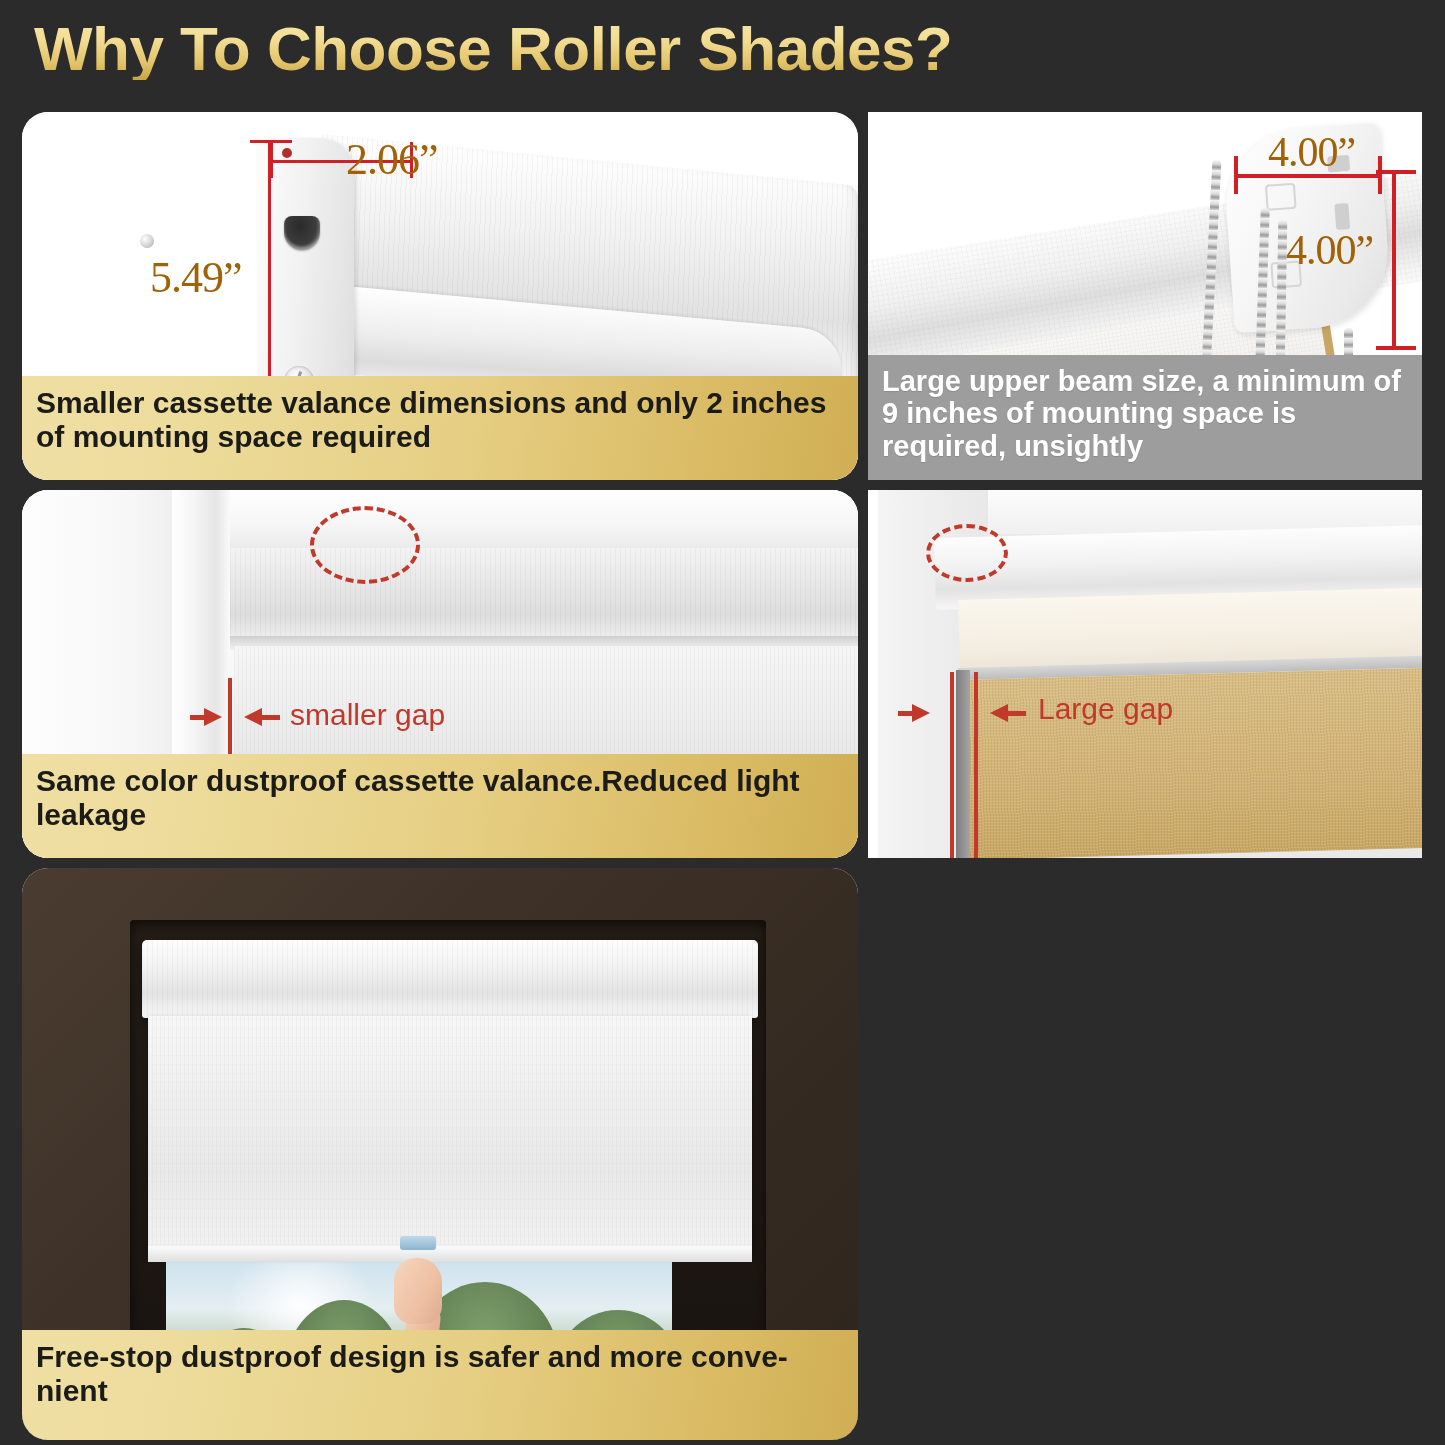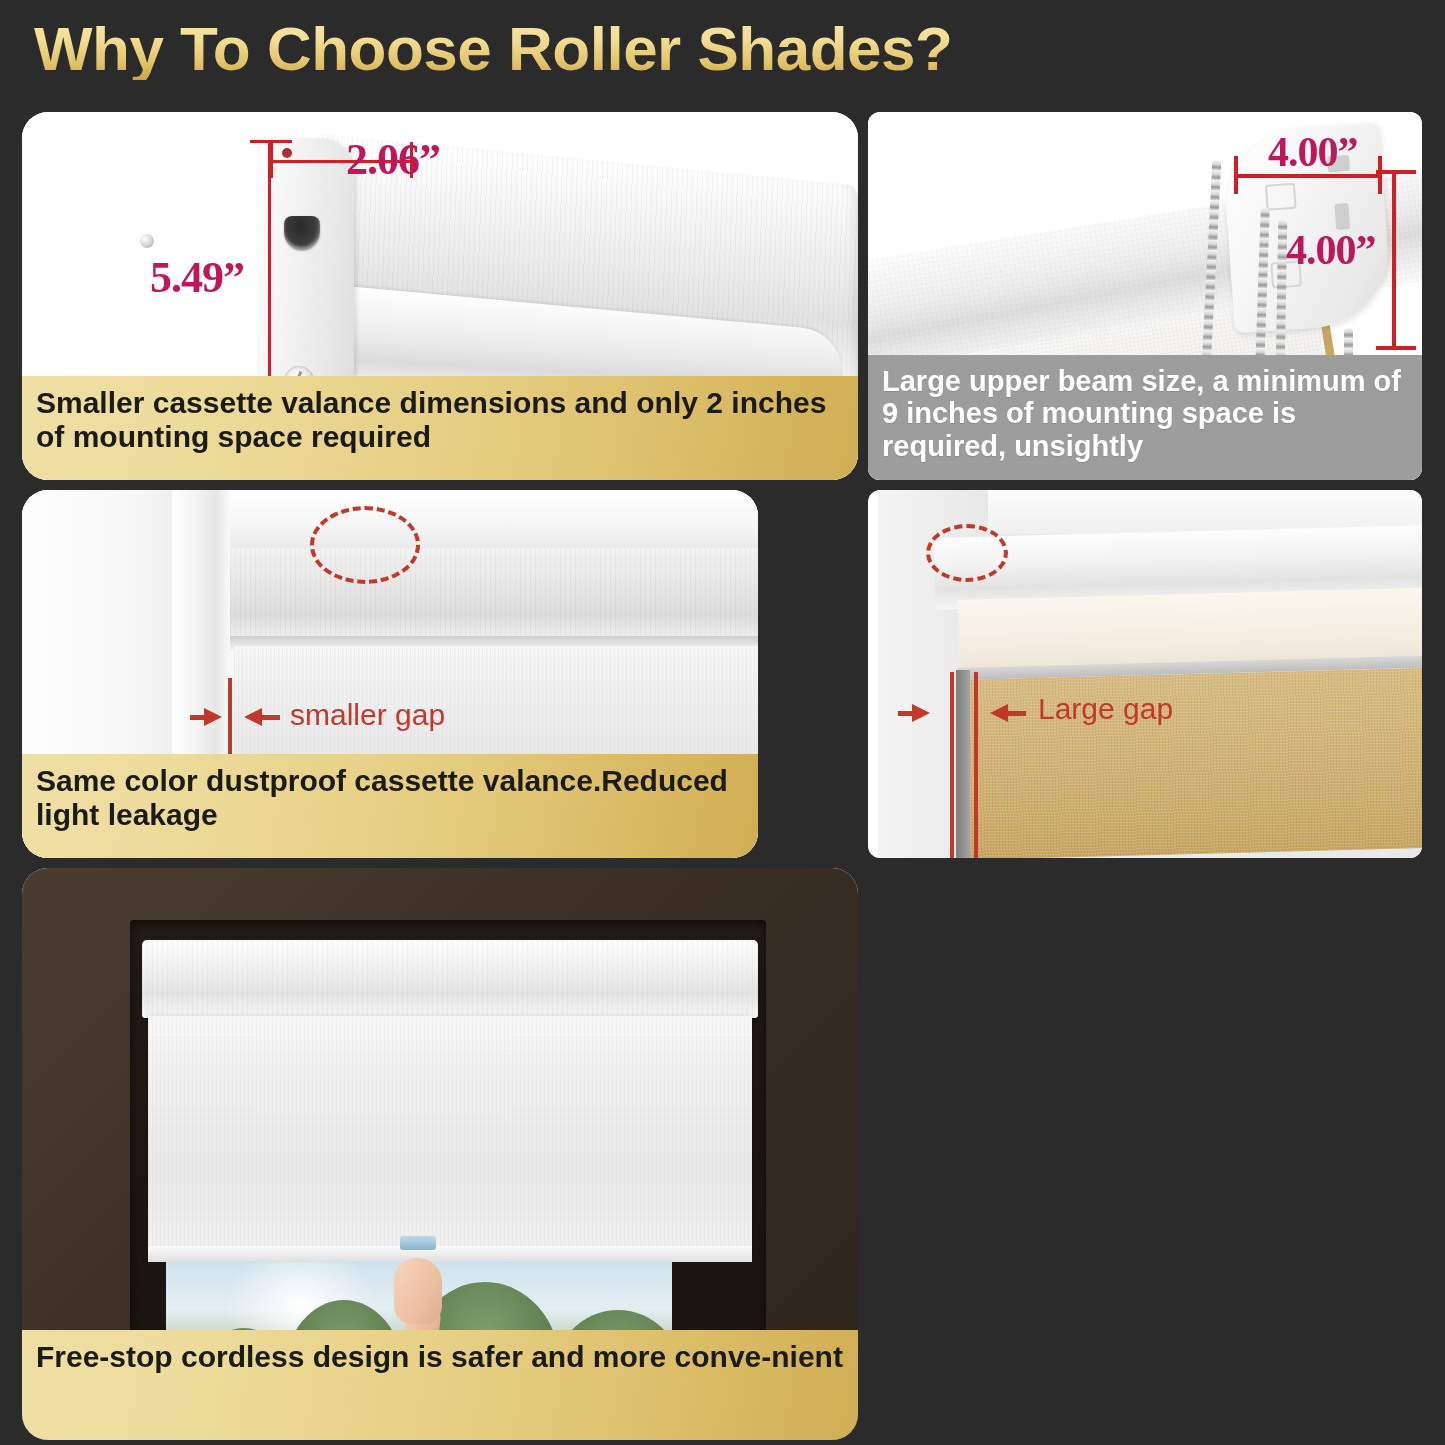--- a/index.html
+++ b/index.html
@@ -38,26 +38,26 @@
     width: 1445px;
     height: 1337px;
   }
 
   .panel {
     position: absolute;
     overflow: hidden;
     background: #ffffff;
   }
   .panel.good { border-radius: 26px; }
-  .panel.bad  { border-radius: 12px; }
+  .panel.bad  { border-radius: 0; }
 
   
   .p-tl { left: 22px;  top: 4px;    width: 836px; height: 368px; }
   .p-tr { left: 868px; top: 4px;    width: 554px; height: 368px; }
-  .p-ml { left: 22px;  top: 382px;  width: 736px; height: 368px; }
+  .p-ml { left: 22px;  top: 382px;  width: 836px; height: 368px; }
   .p-mr { left: 868px; top: 382px;  width: 554px; height: 368px; }
   .p-bl { left: 22px;  top: 760px;  width: 836px; height: 572px; }
   .p-br { left: 868px; top: 760px;  width: 554px; height: 572px; }
 
   .photo {
     position: absolute;
     inset: 0;
     overflow: hidden;
   }
 
@@ -149,21 +149,21 @@
     position:absolute; left:24px; top:10px; width:10px; height:10px;
     border-radius:50%; background:#b03030;
   }
   .br-pin {
     position:absolute; left:118px; top:122px; width:14px; height:14px;
     border-radius:50%;
     background: radial-gradient(circle at 35% 35%,#fff,#cfcfcf 60%,#9a9a9a);
   }
   .dim-line { position:absolute; background:#cf2028; }
   .dim-label {
-    position:absolute; color:#be185d; font-weight:bold;
+    position:absolute; color:#a16207; font-weight:normal;
     font-family:"Liberation Serif", serif;
     letter-spacing:-1px;
   }
 
   
   .v549-line { left:246px; top:28px; width:3px; height:318px; }
   .v549-tick-top { left:228px; top:28px; width:42px; height:3px; }
   .v549-tick-bot { left:228px; top:343px; width:42px; height:3px; }
   .v549-label { left:128px; top:140px; font-size:44px; }
 
@@ -570,17 +570,17 @@
         <div class="room-valance"></div>
         <div class="room-shade"></div>
         <div class="room-bottombar"></div>
         <div class="room-pullhandle"></div>
         <div class="room-hand">
           <div class="hand-wrist"></div>
           <div class="hand-fist"></div>
         </div>
       </div>
     </div>
-    <div class="caption gold">Free-stop cordless design is safer and more conve-nient</div>
+    <div class="caption gold">Free-stop dustproof design is safer and more conve-nient</div>
   </div>
 
 
 </div>
 
 </body></html>

